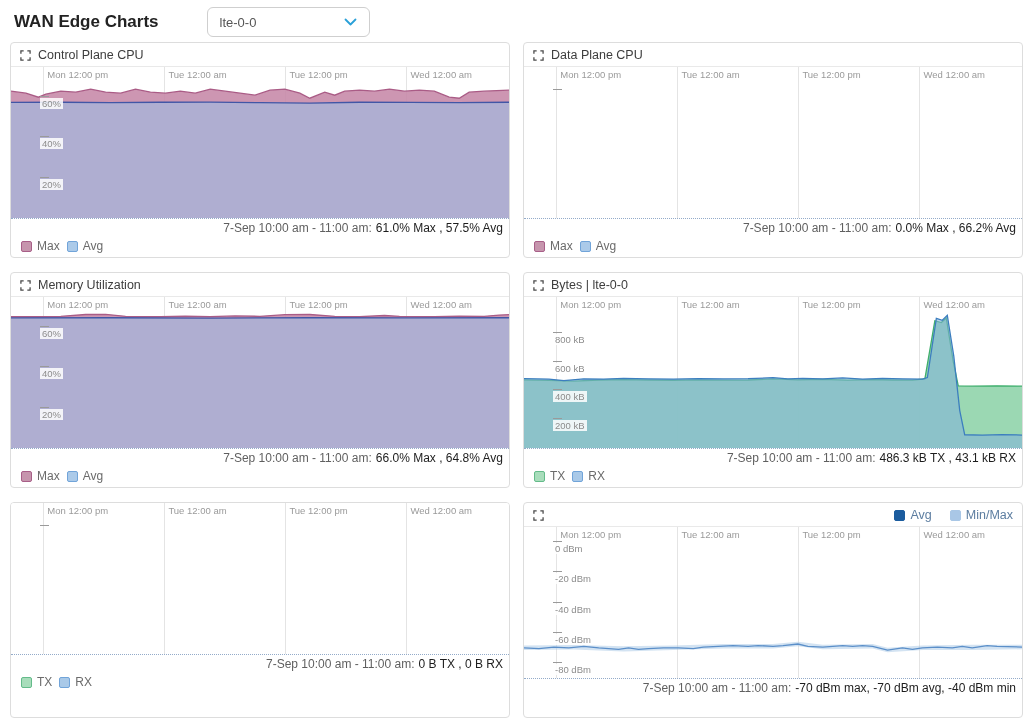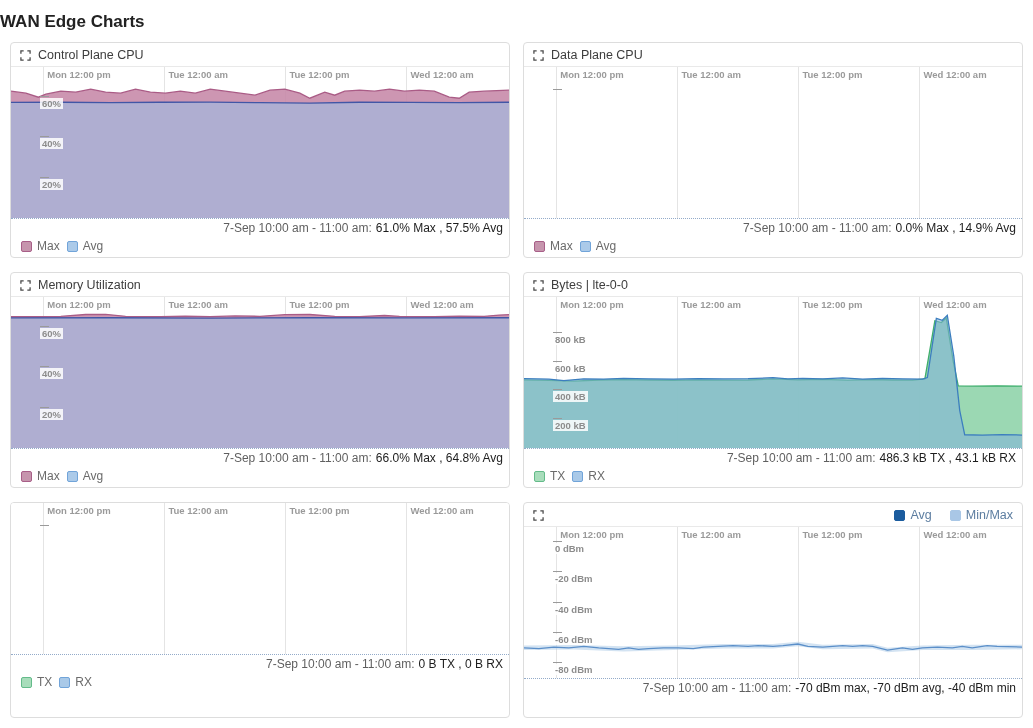--- a/index.html
+++ b/index.html
@@ -1,58 +1,66 @@
 <!DOCTYPE html>
 <html><head>
 <meta charset="utf-8">
 <style>
   * { box-sizing: border-box; }
   body {
     margin: 0; width: 1033px; height: 728px; background: #fff;
     font-family: "Liberation Sans", sans-serif; color: #333; overflow: hidden;
   }
-  .top { display: flex; align-items: center; gap: 48px; padding: 7px 0 5px 0; height: 42px; }
+  .top { display: flex; align-items: center; gap: 48px; padding: 7px 0 5px 14px; height: 42px; }
   .page-title { font-size: 17px; font-weight: 700; color: #222; margin: 0; }
   .dropdown {
     width: 163px; height: 30px; border: 1px solid #cfcfcf; border-radius: 6px;
     display: flex; align-items: center; justify-content: space-between;
     padding: 0 12px; font-size: 13px; color: #555; background: #fff; cursor: pointer;
   }
   .grid { display: grid; grid-template-columns: 500px 500px; gap: 14px 13px; padding-left: 10px; }
   .panel {
     border: 1px solid #ddd; border-radius: 4px; background: #fff;
     height: 216px; display: flex; flex-direction: column; overflow: hidden;
   }
   .panel-header {
     display: flex; align-items: center; gap: 7px; padding: 5px 9px 4px;
     border-bottom: 1px solid #e9e9e9; font-size: 12.5px; color: #3d3d3d; flex: none;
   }
   .expand-icon { display: inline-flex; cursor: pointer; color: #4a4a4a; }
   .chart-area {
     position: relative; height: 152px; flex: none;
-    border-bottom: 1px dotted #93abc9; overflow: hidden; background: #fff; font-weight: bold;
+    border-bottom: 1px dotted #93abc9; overflow: hidden; background: #fff;
   }
   .gridline { position: absolute; top: 0; bottom: 0; width: 1px; background: #e4e4e4; z-index: 1; }
   .x-label { position: absolute; top: 2px; font-size: 9.5px; color: #9a9a9a; white-space: nowrap; padding-left: 4px; z-index: 3; }
   .y-tick { position: absolute; left: 1px; z-index: 4; font-size: 9.5px; color: #8c8c8c; line-height: 11px; margin-top: -1px; padding-left: 28px; }
   .y-tick i { display: block; width: 9px; height: 0; border-top: 1px solid #9a9a9a; }
   .y-tick span { display: inline-block; background: rgba(255,255,255,0.85); padding: 0 2px; margin-top: 1px; }
   svg.series { position: absolute; left: 0; top: 0; width: 100%; height: 100%; z-index: 2; }
   .chart-footer { text-align: right; font-size: 12px; padding: 2px 6px 0; color: #5f5f5f; white-space: nowrap; flex: none; }
   .chart-footer .f-val { color: #1d1d1d; font-weight: 500; margin-left: 4px; }
   .legend { display: flex; gap: 7px; padding: 4px 10px 6px; font-size: 12px; color: #6b6b6b; align-items: center; flex: none; }
   .legend-item { display: inline-flex; align-items: center; cursor: pointer; }
   .swatch { display: inline-block; width: 11px; height: 11px; border: 1px solid #999; border-radius: 2px; margin-right: 5px; background: #ccc; }
   .hdr-legend { margin-left: auto; display: flex; gap: 18px; font-size: 12.5px; color: #5c7da0; }
 </style>
 </head>
 <body>
 
 <div class="top">
   <h1 class="page-title">WAN Edge Charts</h1>
+  <div class="dropdown">
+    <span>lte-0-0</span>
+    <span style="display:inline-flex">
+      <svg width="13" height="9" viewBox="0 0 13 9">
+          <polyline points="1.5,1.5 6.5,6.5 11.5,1.5" fill="none" stroke="#2aa0d8" stroke-width="1.8" stroke-linecap="round" stroke-linejoin="round"></polyline>
+        </svg>
+    </span>
+  </div>
 </div>
 
 <div class="grid">
 
   <section class="panel">
     <header class="panel-header">
       <span class="expand-icon">
           <svg width="11" height="11" viewBox="0 0 12 12" fill="none" stroke="currentColor" stroke-width="1.4">
             <path d="M4,1 H1 V4"></path>
             <path d="M8,1 H11 V4"></path>
@@ -115,21 +123,21 @@
         <div class="x-label" style="left: 30.8%;">Tue 12:00 am</div>
         <div class="gridline" style="left: 55.1%;"></div>
         <div class="x-label" style="left: 55.1%;">Tue 12:00 pm</div>
         <div class="gridline" style="left: 79.4%;"></div>
         <div class="x-label" style="left: 79.4%;">Wed 12:00 am</div>
         <div class="y-tick" style="top: 15%;">
           <i></i>
         </div>
       </div>
     <div class="chart-footer">
-      <span class="f-prefix">7-Sep 10:00 am - 11:00 am:</span><span class="f-val">0.0% Max , 14.9% Avg</span>
+      <span class="f-prefix">7-Sep 10:00 am - 11:00 am:</span><span class="f-val">0.0% Max , 66.2% Avg</span>
     </div>
     <div class="legend">
       <span class="legend-item">
           <i class="swatch" style="background: rgb(198, 149, 173); border-color: rgb(168, 95, 136);"></i>
           <span>Max</span>
         </span>
       <span class="legend-item">
           <i class="swatch" style="background: rgb(171, 202, 233); border-color: rgb(113, 164, 217);"></i>
           <span>Avg</span>
         </span>

